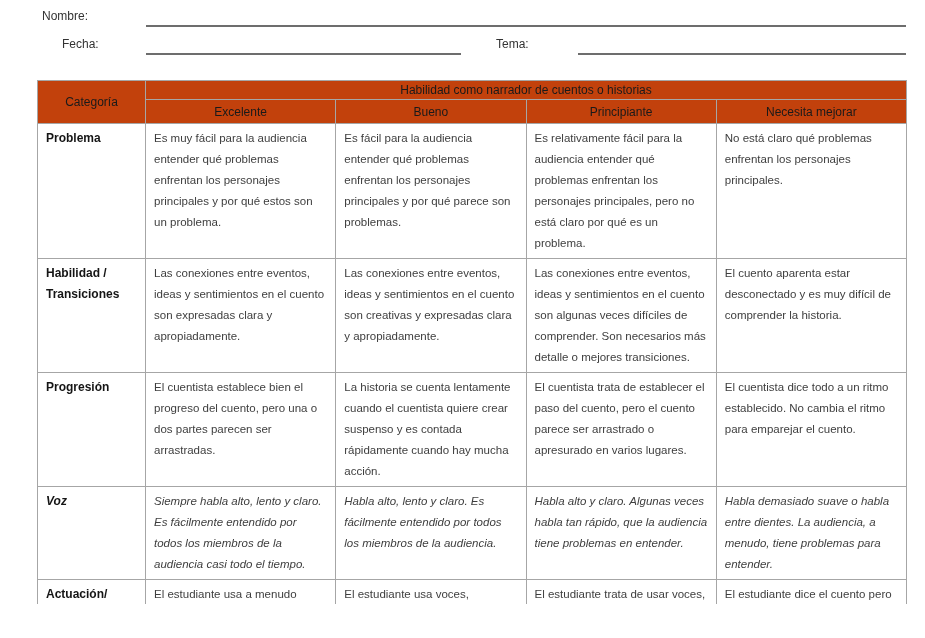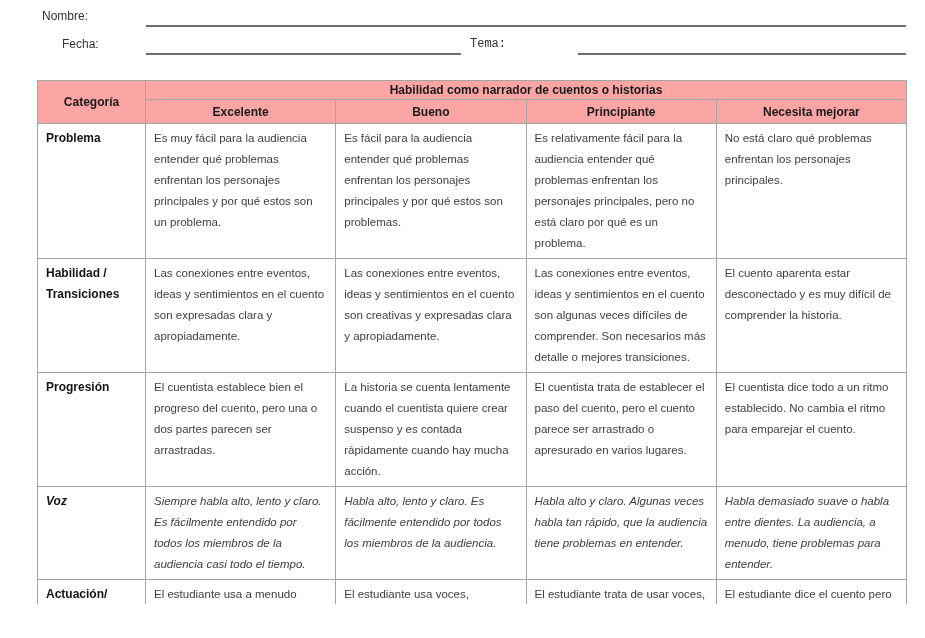--- a/index.html
+++ b/index.html
@@ -4,37 +4,37 @@
 <style>
   html, body { margin:0; padding:0; background:#ffffff; }
   .page {
     position:relative; width:925px; height:604px; overflow:hidden;
     background:#ffffff; font-family:"Liberation Sans", sans-serif;
   }
   
   .flabel { position:absolute; font-size:12px; color:#333; }
   .lbl-nombre { left:42px; top:9px; }
   .lbl-fecha  { left:42px; top:37px;margin-left:20px; }
-  .lbl-tema   { left:470px; top:37px;font-family:Liberation Mono, monospace; }
+  .lbl-tema   { left:496px; top:37px; }
   .fline { position:absolute; height:0; border-bottom:2px solid #6d6d6d; }
   .line-nombre { left:146px; top:25px; width:760px; }
   .line-fecha  { left:146px; top:53px; width:315px; }
   .line-tema   { left:578px; top:53px; width:328px; }
 
   
   table.rubric {
     position:absolute; left:37px; top:80px; width:870px;
     border-collapse:collapse; table-layout:fixed;
   }
   table.rubric col.c-cat { width:108px; }
   table.rubric th, table.rubric td {
     border:1px solid #a6a6a6; box-sizing:border-box;
   }
   table.rubric th {
-    background:#fca5a5; font-size:12px; font-weight:bold; color:#1a1a1a;
+    background:#c2410c; font-size:12px; font-weight:normal; color:#1a1a1a;
     text-align:center; vertical-align:middle; padding:1px 4px;
   }
   tr.hr1 { height:19px; }
   tr.hr2 { height:24px; }
   tr.row-0 { height:104px; }
   tr.row-1 { height:111px; }
   tr.row-2 { height:88px; }
   tr.row-3 { height:87px;font-style:italic; }
   tr.row-4 { height:106px; }
   table.rubric td {
@@ -80,21 +80,21 @@
       <tr class="hr2">
         <th>Excelente</th>
         <th>Bueno</th>
         <th>Principiante</th>
         <th>Necesita mejorar</th>
       </tr>
 
       <tr class="row-0">
         <td class="cat">Problema</td>
         <td>Es muy fácil para la audiencia entender qué problemas enfrentan los personajes principales y por qué estos son un problema.</td>
-        <td>Es fácil para la audiencia entender qué problemas enfrentan los personajes principales y por qué estos son problemas.</td>
+        <td>Es fácil para la audiencia entender qué problemas enfrentan los personajes principales y por qué parece son problemas.</td>
         <td>Es relativamente fácil para la audiencia entender qué problemas enfrentan los personajes principales, pero no está claro por qué es un problema.</td>
         <td>No está claro qué problemas enfrentan los personajes principales.</td>
       </tr>
 
       <tr class="row-1">
         <td class="cat">Habilidad / Transiciones</td>
         <td>Las conexiones entre eventos, ideas y sentimientos en el cuento son expresadas clara y apropiadamente.</td>
         <td>Las conexiones entre eventos, ideas y sentimientos en el cuento son creativas y expresadas clara y apropiadamente.</td>
         <td>Las conexiones entre eventos, ideas y sentimientos en el cuento son algunas veces difíciles de comprender. Son necesarios más detalle o mejores transiciones.</td>
         <td>El cuento aparenta estar desconectado y es muy difícil de comprender la historia.</td>

